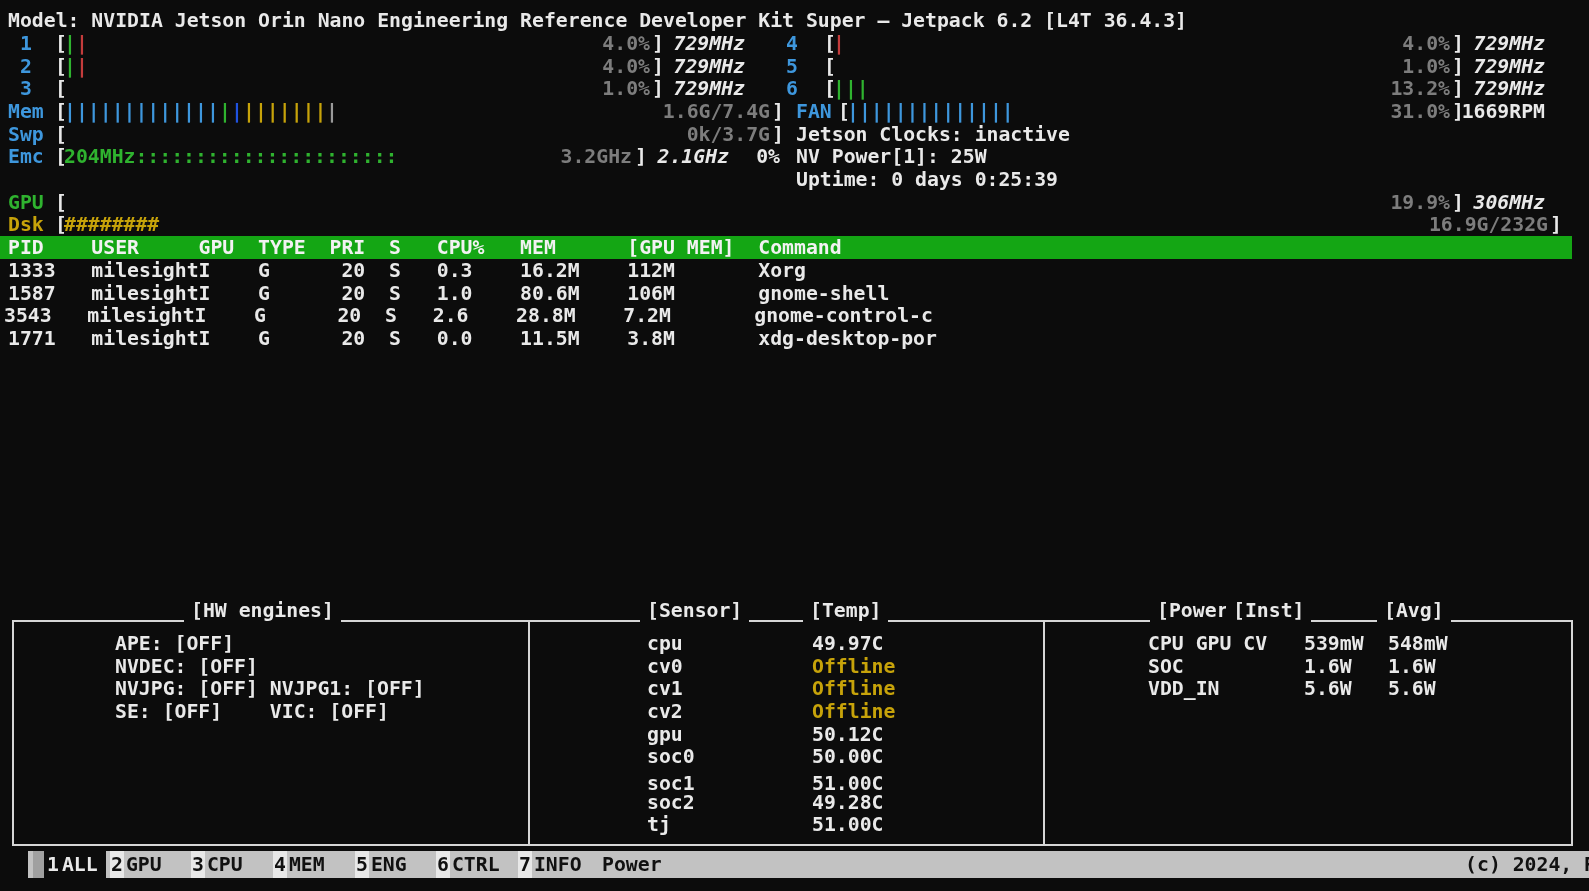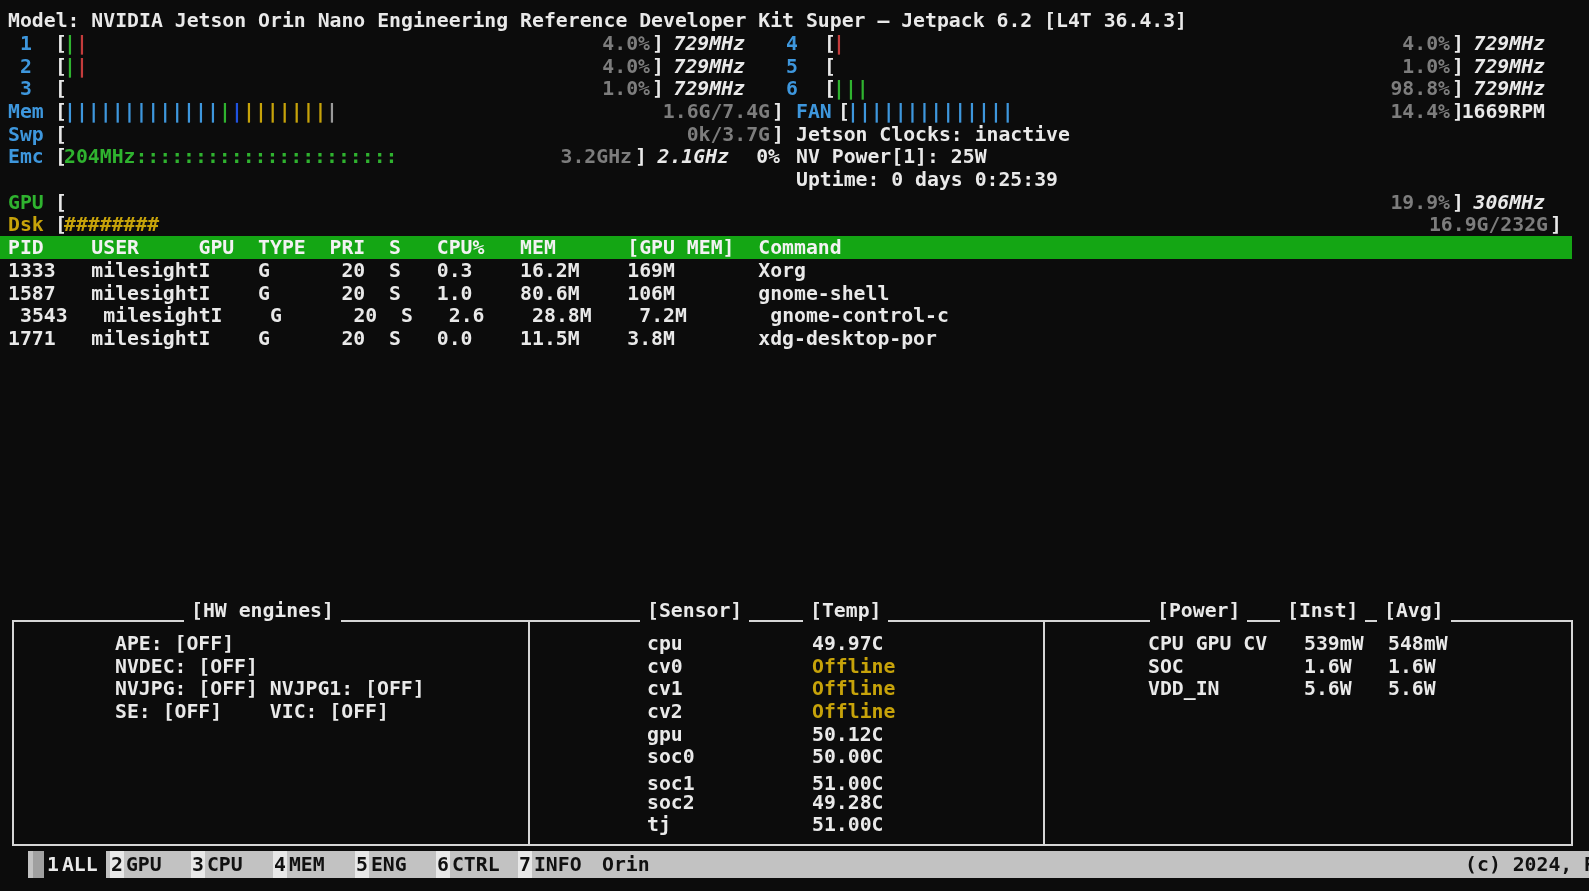--- a/index.html
+++ b/index.html
@@ -76,39 +76,39 @@
 
   <div class="line" style="top:77px">
     <span class="t-blue" style="left:20px">3</span>
     <span class="t-white" style="left:55px">[</span>
     <span class="t-gray" style="right:939px">1.0%</span>
     <span class="t-white" style="right:925px">]</span>
     <span class="t-white italic" style="right:844px">729MHz</span>
     <span class="t-blue" style="left:786px">6</span>
     <span class="t-white" style="left:824px">[</span>
     <span class="t-green" style="left:833px">|||</span>
-    <span class="t-gray" style="right:139px">98.8%</span>
+    <span class="t-gray" style="right:139px">13.2%</span>
     <span class="t-white" style="right:125px">]</span>
     <span class="t-white italic" style="right:44px">729MHz</span>
   </div>
 
   <div class="line" style="top:100px">
     <span class="t-blue" style="left:8px">Mem</span>
     <span class="t-white" style="left:55px">[</span>
     <span class="t-blue" style="left:64px">|||||||||||||</span>
     <span class="t-green" style="left:219px">|</span>
     <span class="t-blue2" style="left:231px">|</span>
     <span class="t-yellow" style="left:243px">|||||||</span>
     <span class="t-bargray" style="left:326px">|</span>
     <span class="t-gray" style="right:819px">1.6G/7.4G</span>
     <span class="t-white" style="right:805px">]</span>
     <span class="t-blue" style="left:796px">FAN</span>
     <span class="t-white" style="left:838px">[</span>
     <span class="t-blue" style="left:847px">||||||||||||||</span>
-    <span class="t-gray" style="right:139px">14.4%</span>
+    <span class="t-gray" style="right:139px">31.0%</span>
     <span class="t-white" style="right:125px">]</span>
     <span class="t-white" style="right:44px">1669RPM</span>
   </div>
 
   <div class="line" style="top:123px">
     <span class="t-blue" style="left:8px">Swp</span>
     <span class="t-white" style="left:55px">[</span>
     <span class="t-gray" style="right:819px">0k/3.7G</span>
     <span class="t-white" style="right:805px">]</span>
     <span class="t-white" style="left:796px">Jetson Clocks: inactive</span>
@@ -142,41 +142,41 @@
     <span class="t-white" style="left:55px">[</span>
     <span class="t-yellow" style="left:64px">########</span>
     <span class="t-gray" style="right:41px">16.9G/232G</span>
     <span class="t-white" style="right:27px">]</span>
   </div>
 
   <div class="table-header">
     <span style="left:8px">PID    USER     GPU  TYPE  PRI  S   CPU%   MEM      [GPU MEM]  Command</span>
   </div>
   <div class="line" style="top:259px">
-    <span class="t-white" style="left:8px">1333   milesightI    G      20  S   0.3    16.2M    169M       Xorg</span>
+    <span class="t-white" style="left:8px">1333   milesightI    G      20  S   0.3    16.2M    112M       Xorg</span>
   </div>
   <div class="line" style="top:282px">
     <span class="t-white" style="left:8px">1587   milesightI    G      20  S   1.0    80.6M    106M       gnome-shell</span>
   </div>
   <div class="line" style="top:304px">
-    <span class="t-white" style="left:20px">3543   milesightI    G      20  S   2.6    28.8M    7.2M       gnome-control-c</span>
+    <span class="t-white" style="left:4px">3543   milesightI    G      20  S   2.6    28.8M    7.2M       gnome-control-c</span>
   </div>
   <div class="line" style="top:327px">
     <span class="t-white" style="left:8px">1771   milesightI    G      20  S   0.0    11.5M    3.8M       xdg-desktop-por</span>
   </div>
 
   <div class="panel"></div>
   <div class="vdiv" style="left:528px"></div>
   <div class="vdiv" style="left:1043px"></div>
 
   <span class="panel-title" style="left:184px;top:599px">[HW engines]</span>
   <span class="panel-title" style="left:640px;top:599px">[Sensor]</span>
   <span class="panel-title" style="left:803px;top:599px">[Temp]</span>
   <span class="panel-title" style="left:1150px;top:599px">[Power]</span>
-  <span class="panel-title" style="left:1280px;top:599px">[Inst]</span>
+  <span class="panel-title" style="left:1226px;top:599px">[Inst]</span>
   <span class="panel-title" style="left:1377px;top:599px">[Avg]</span>
 
   <div class="line" style="top:655px">
     <span class="t-white" style="left:115px">NVDEC: [OFF]</span>
   </div>
   <div class="line" style="top:632px">
     <span class="t-white" style="left:115px">APE: [OFF]</span>
   </div>
   <div class="line" style="top:677px">
     <span class="t-white" style="left:115px">NVJPG: [OFF] NVJPG1: [OFF]</span>
@@ -240,17 +240,17 @@
 
   <div class="menubar">
     <span class="menu-pad" style="left:5px;width:12px;background:#a0a0a0"></span>
     <span class="menu-item selected" style="left:16px"><span class="menu-key">1</span><span class="menu-label">ALL</span></span>
     <span class="menu-item" style="left:82px"><span class="menu-key">2</span><span class="menu-label">GPU</span></span>
     <span class="menu-item" style="left:163px"><span class="menu-key">3</span><span class="menu-label">CPU</span></span>
     <span class="menu-item" style="left:245px"><span class="menu-key">4</span><span class="menu-label">MEM</span></span>
     <span class="menu-item" style="left:327px"><span class="menu-key">5</span><span class="menu-label">ENG</span></span>
     <span class="menu-item" style="left:408px"><span class="menu-key">6</span><span class="menu-label">CTRL</span></span>
     <span class="menu-item" style="left:490px"><span class="menu-key">7</span><span class="menu-label">INFO</span></span>
-    <span class="menu-item" style="left:572px"><span class="menu-label">Orin</span></span>
+    <span class="menu-item" style="left:572px"><span class="menu-label">Power</span></span>
     <span class="copyright">(c) 2024, RB</span>
   </div>
 
 </div>
 
 </body></html>

